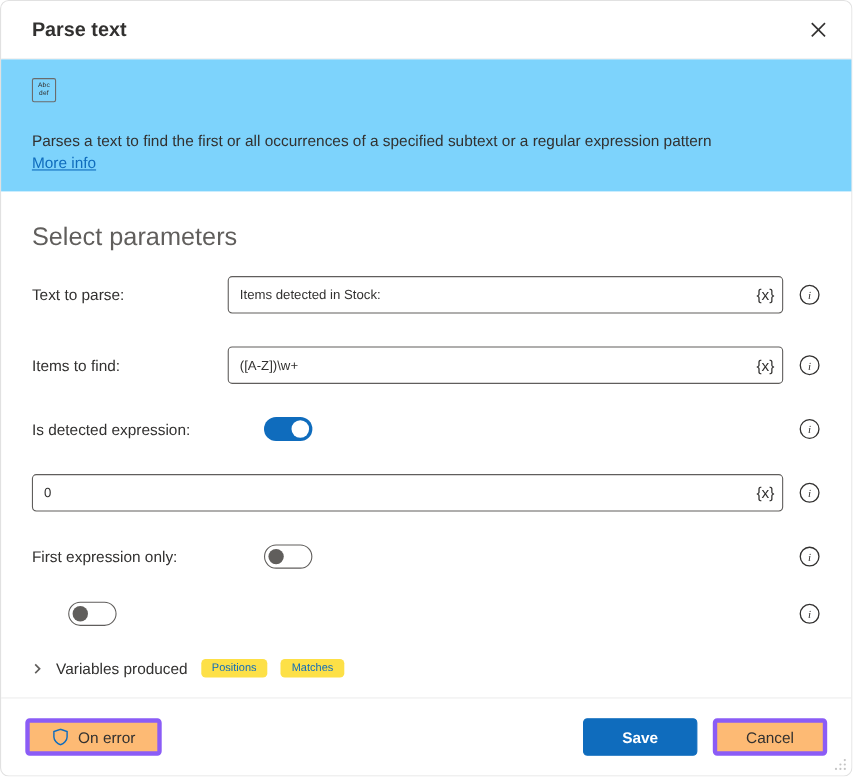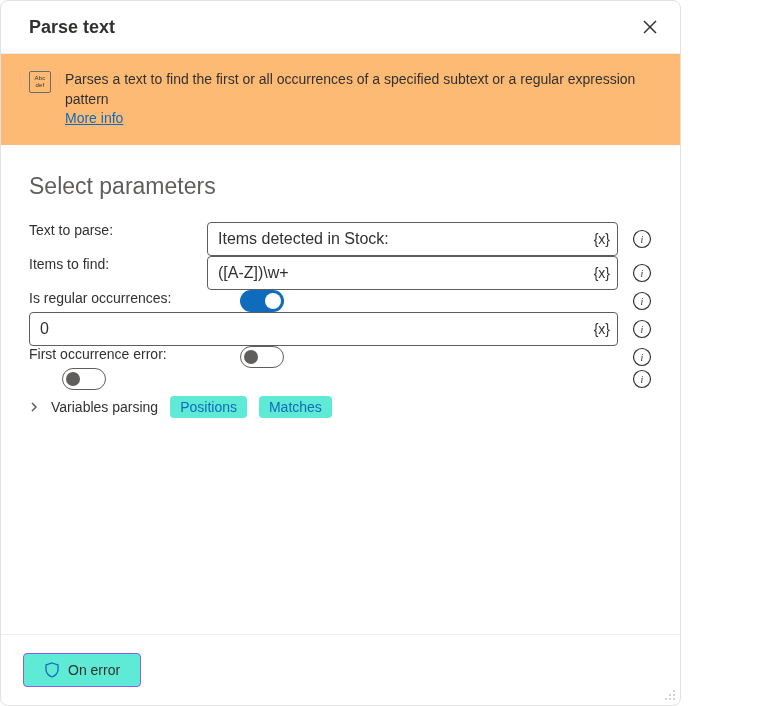--- a/index.html
+++ b/index.html
@@ -7,21 +7,21 @@
     margin: 0;
     font-family: "Segoe UI", Arial, sans-serif;
     font-size: 14px;
     color: #323130;
     background: #fff;
     width: 775px;
     height: 706px;
     overflow: hidden;
   }
   .dialog {
-    width: 681px;
+    width: 775px;
     height: 706px;
     border: 1px solid #e1e1e1;
     border-radius: 8px;
     display: flex;
     flex-direction: column;
     position: relative;
   }
   .header {
     display: flex;
     align-items: center;
@@ -34,24 +34,25 @@
     font-weight: 600;
   }
   .close {
     width: 28px; height: 28px;
     display: flex; align-items: center; justify-content: center;
     cursor: pointer;
     border-radius: 4px;
   }
   .close svg { width: 14px; height: 14px; }
   .banner {
-    background: #fdba74;
+    background: #7dd3fc;
     padding: 16px 28px;
     display: flex;
-    gap: 14px;
+    gap: 26px;
+    flex-direction: column;
   }
   .banner-icon {
     border: 1px solid #6b6b6b;
     width: 22px; height: 22px;
     border-radius: 2px;
     display: flex; flex-direction: column; align-items: center; justify-content: center;
     font-size: 6px; line-height: 7px;
     font-family: "Segoe UI", Arial, sans-serif;
     color: #323130;
     flex-shrink: 0;
@@ -65,21 +66,22 @@
     padding: 28px 28px 0 28px;
     overflow: auto;
   }
   .section-heading {
     font-size: 23px;
     color: #605e5c;
     margin-bottom: 22px;
   }
   .row {
     display: flex;
-    align-items: flex-start;
+    align-items: center;
+    margin-bottom: 30px;
   }
   .label {
     width: 178px;
     flex-shrink: 0;
     color: #323130;
   }
   .control {
     flex: 1;
     display: flex;
     align-items: center;
@@ -87,21 +89,21 @@
   .text-input-wrap {
     position: relative;
     flex: 1;
   }
   .text-input {
     width: 100%;
     height: 34px;
     border: 1px solid #605e5c;
     border-radius: 4px;
     padding: 6px 36px 6px 10px;
-    font-size: 16px;
+    font-size: 12px;
     font-family: inherit;
     color: #323130;
     outline: none;
   }
   .var-x {
     position: absolute;
     right: 8px; top: 50%;
     transform: translateY(-50%);
     font-size: 14px;
     color: #323130;
@@ -145,25 +147,25 @@
     align-items: center;
     gap: 12px;
     margin-top: 6px;
   }
   .chevron {
     width: 10px; height: 10px;
     cursor: pointer;
   }
   .vars-label { font-size: 14px; color: #323130; }
   .pill {
-    background: #5eead4;
+    background: #fde047;
     color: #0f6cbd;
     border-radius: 4px;
     padding: 3px 10px;
-    font-size: 14px;
+    font-size: 10px;
     cursor: pointer;
   }
   .footer {
     border-top: 1px solid #ededed;
     padding: 18px 22px;
     display: flex;
     align-items: center;
     justify-content: space-between;
   }
   .btn {
@@ -171,22 +173,22 @@
     border-radius: 4px;
     padding: 0 20px;
     font-size: 14px;
     font-family: inherit;
     cursor: pointer;
     display: inline-flex;
     align-items: center;
     gap: 8px;
   }
   .btn-default {
-    background: #5eead4;
-    border: 1px solid #8b5cf6;
+    background: #fdba74;
+    border: 4px solid #8b5cf6;
     color: #323130;
   }
   .btn-primary {
     background: #0f6cbd;
     border: 1px solid #0f6cbd;
     color: #fff;
     font-weight: 600;
     min-width: 104px;
     justify-content: center;
   }
@@ -251,21 +253,21 @@
           <span class="var-x">{x}</span>
         </div>
         <svg class="info-icon" viewBox="0 0 20 20">
           <circle cx="10" cy="10" r="8.5"></circle>
             <text x="10" y="14" text-anchor="middle">i</text>
         </svg>
       </div>
     </div>
 
     <div class="row">
-      <div class="label">Is regular occurrences:</div>
+      <div class="label">Is detected expression:</div>
       <div class="control">
         <div class="toggle toggle-on" style="margin-left:33px;">
             <div class="knob"></div>
           </div>
         <div style="flex:1"></div>
         <svg class="info-icon" viewBox="0 0 20 20">
           <circle cx="10" cy="10" r="8.5"></circle>
             <text x="10" y="14" text-anchor="middle">i</text>
         </svg>
       </div>
@@ -278,21 +280,21 @@
           <span class="var-x">{x}</span>
         </div>
         <svg class="info-icon" viewBox="0 0 20 20">
           <circle cx="10" cy="10" r="8.5"></circle>
             <text x="10" y="14" text-anchor="middle">i</text>
         </svg>
       </div>
     </div>
 
     <div class="row">
-      <div class="label">First occurrence error:</div>
+      <div class="label">First expression only:</div>
       <div class="control">
         <div class="toggle toggle-off" style="margin-left:33px;">
             <div class="knob"></div>
           </div>
         <div style="flex:1"></div>
         <svg class="info-icon" viewBox="0 0 20 20">
           <circle cx="10" cy="10" r="8.5"></circle>
             <text x="10" y="14" text-anchor="middle">i</text>
         </svg>
       </div>
@@ -308,34 +310,42 @@
           <circle cx="10" cy="10" r="8.5"></circle>
             <text x="10" y="14" text-anchor="middle">i</text>
         </svg>
       </div>
     </div>
 
     <div class="vars-row">
       <svg class="chevron" viewBox="0 0 10 10">
         <polyline points="3,1 7,5 3,9" fill="none" stroke="#605e5c" stroke-width="1.5"></polyline>
       </svg>
-      <span class="vars-label">Variables parsing</span>
+      <span class="vars-label">Variables produced</span>
       <span class="pill">Positions</span>
       <span class="pill">Matches</span>
     </div>
 
   </div>
 
   <div class="footer">
     <button class="btn btn-default">
       <svg class="shield" viewBox="0 0 16 16">
         <path d="M8 1 L14 3 V8 C14 11 11 14 8 15 C5 14 2 11 2 8 V3 Z" fill="none" stroke="#0f6cbd" stroke-width="1.3"></path>
       </svg>
       <span>On error</span>
     </button>
+    <div class="footer-right">
+      <button class="btn btn-primary">
+        <span>Save</span>
+      </button>
+      <button class="btn btn-default" style="min-width:104px;justify-content:center;">
+        <span>Cancel</span>
+      </button>
+    </div>
   </div>
 
   <svg class="resize-grip" viewBox="0 0 12 12">
     <circle cx="10" cy="2" r="1" fill="#888"></circle>
     <circle cx="10" cy="6" r="1" fill="#888"></circle>
     <circle cx="6" cy="6" r="1" fill="#888"></circle>
     <circle cx="10" cy="10" r="1" fill="#888"></circle>
     <circle cx="6" cy="10" r="1" fill="#888"></circle>
     <circle cx="2" cy="10" r="1" fill="#888"></circle>
   </svg>

